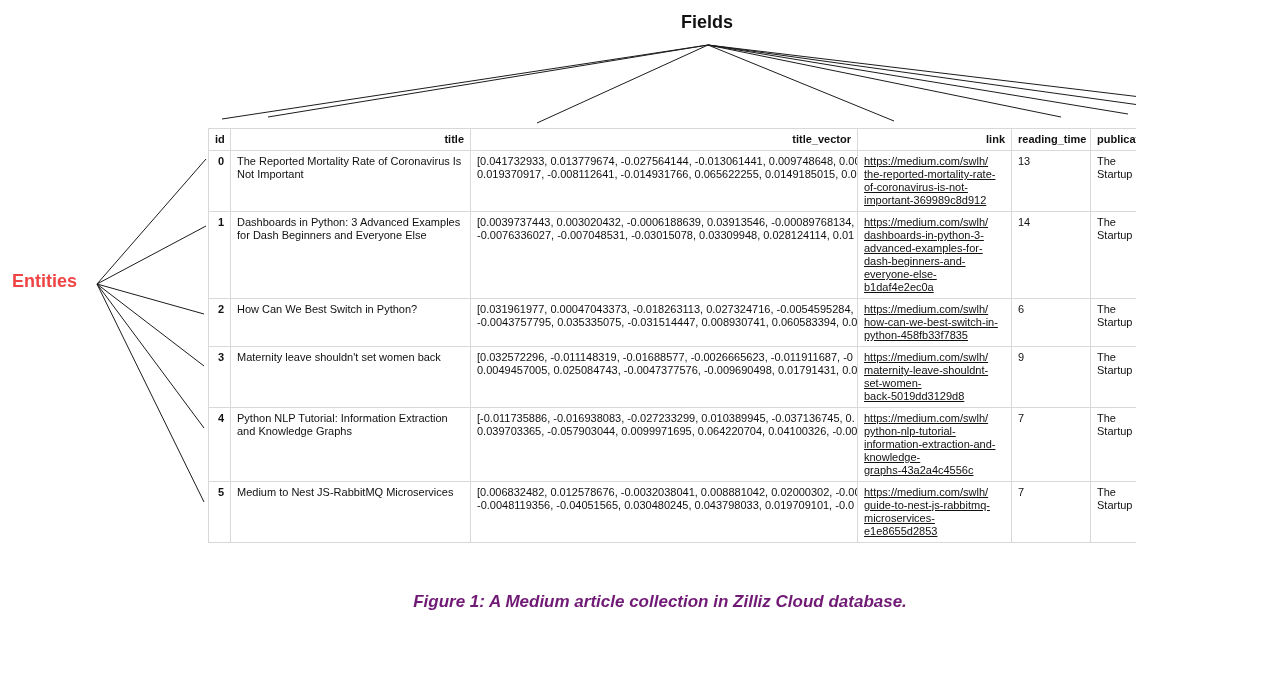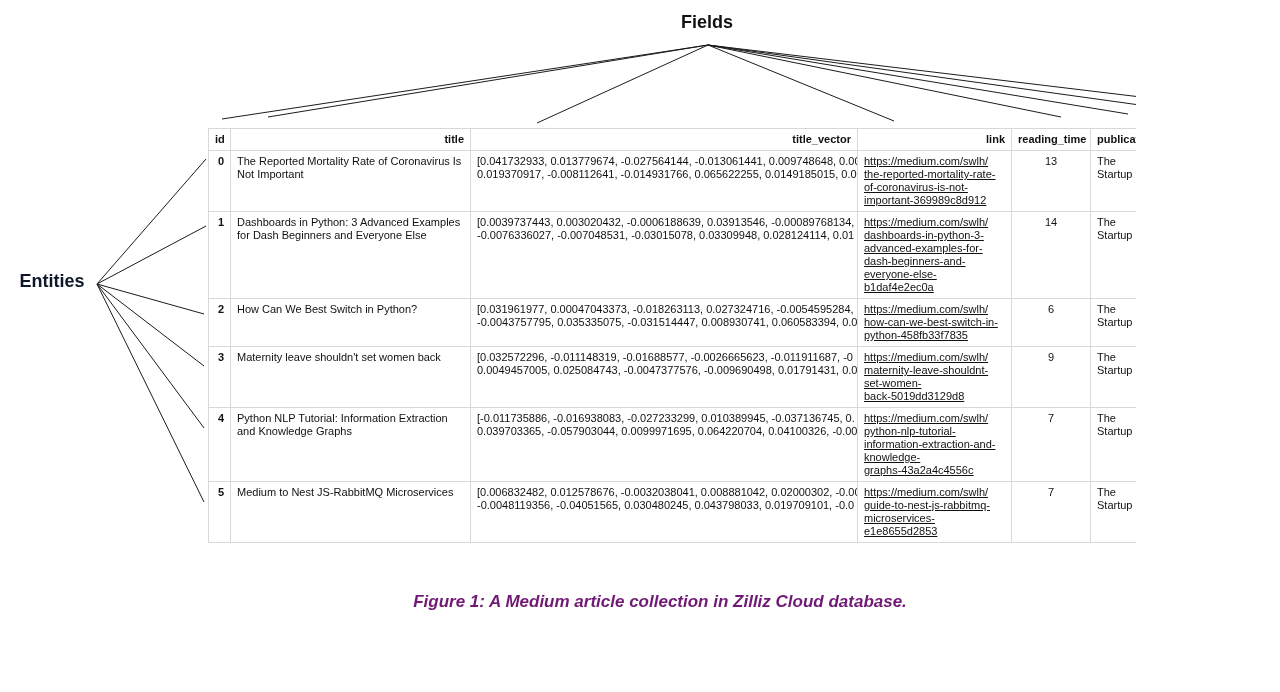--- a/index.html
+++ b/index.html
@@ -25,24 +25,24 @@
     width: 200px;
     text-align: center;
     font-size: 18px;
     font-weight: 700;
     color: #111;
   }
   .entities-label {
     position: absolute;
     left: 12px; top: 271px;
     width: 80px;
-    text-align: center;
+    text-align: left;
     font-size: 18px;
     font-weight: 700;
-    color: #0f172a;
+    color: #ef4444;
   }
   .data-table {
     position: absolute;
     left: 208px; top: 128px;
     width: 1054px;
     border-collapse: collapse;
     table-layout: fixed;
     font-size: 11px;
     line-height: 13px;
     color: #111;
@@ -51,21 +51,21 @@
     border: 1px solid #d8d8d8;
     padding: 4px 6px;
     vertical-align: top;
     overflow: hidden;
   }
   .data-table th {
     font-weight: 700;
     text-align: right;
     white-space: nowrap;
   }
-  .data-table th.num, .data-table td.num { text-align: center; }
+  .data-table th.num, .data-table td.num { text-align: left; }
   .data-table td.id-cell { font-weight: 700; text-align: right; }
   .data-table td.vector-cell { white-space: pre; margin-top: 36px; }
   .data-table td.link-cell a {
     color: #111;
     text-decoration: underline;
     white-space: pre;
     display: block;
   }
   .caption {
     position: absolute;

